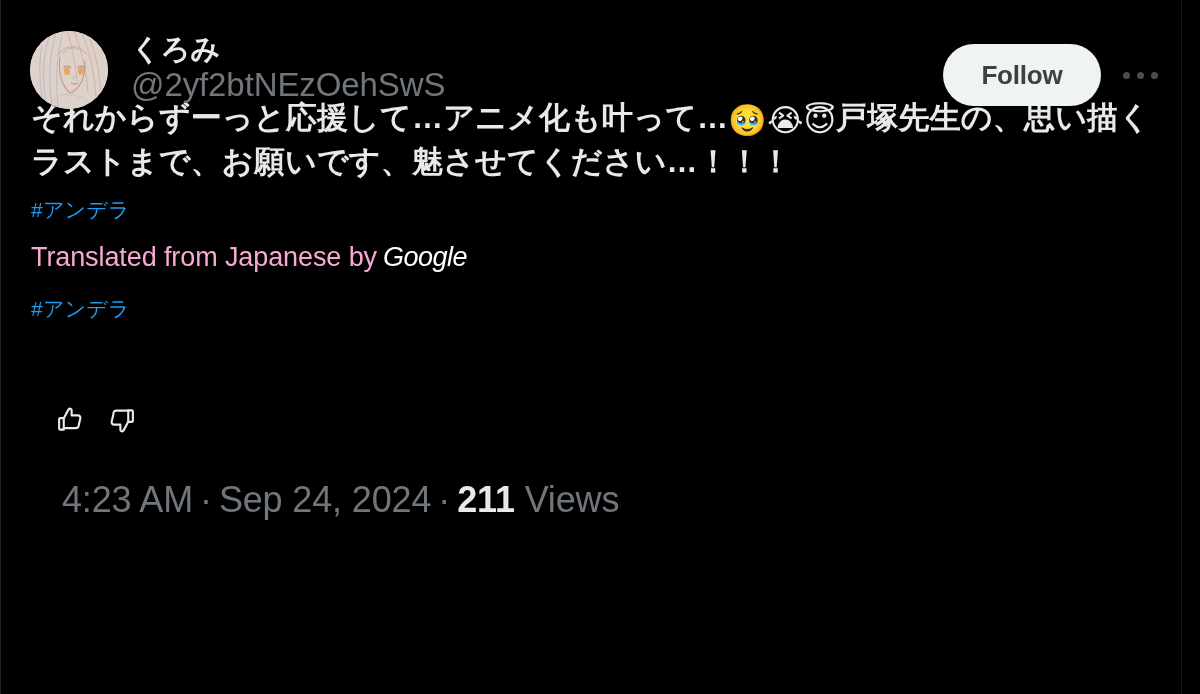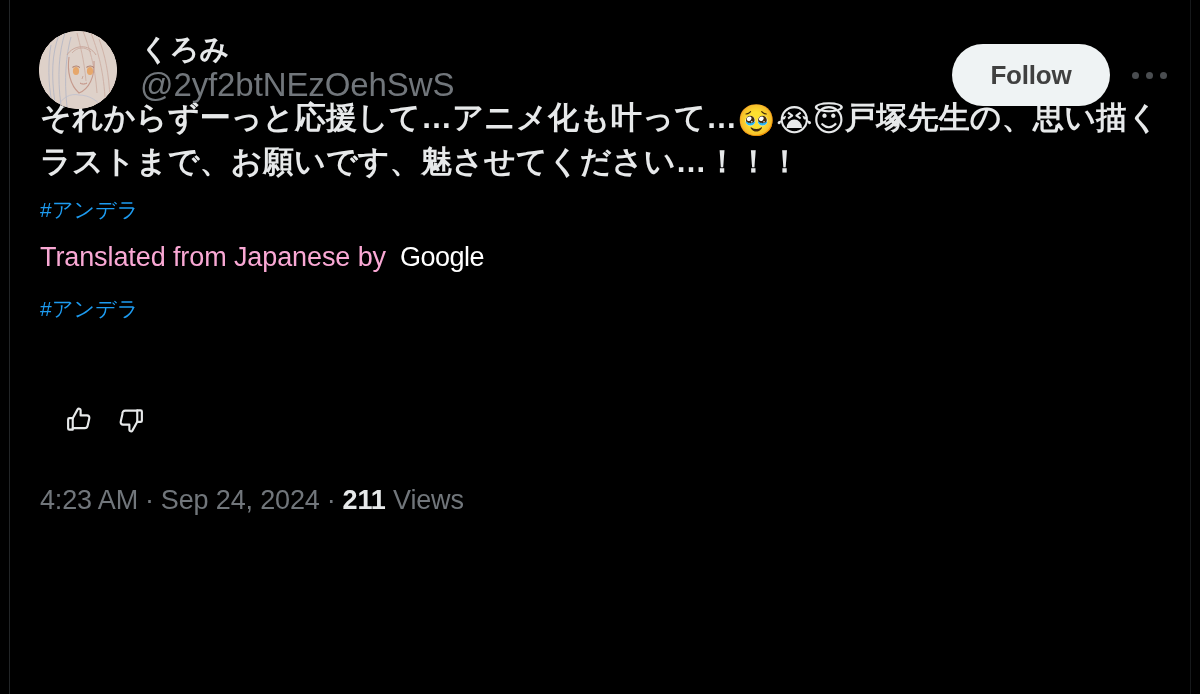--- a/index.html
+++ b/index.html
@@ -11,21 +11,21 @@
   body {
     width: 1200px;
     height: 694px;
     overflow: hidden;
     font-family: "Liberation Sans", "DejaVu Sans", sans-serif;
     -webkit-font-smoothing: antialiased;
   }
 
   .tweet-card {
     position: absolute;
-    left: 9px;
+    left: 0;
     top: 0px;
     width: 1182px;
     height: 694px;
     box-sizing: border-box;
     background: #000000;
     border-left: 1px solid #222527;
     border-right: 1px solid #16181a;
     padding: 0;
   }
 
@@ -167,21 +167,22 @@
     white-space: nowrap;
   }
   .translated-by .tb-label {
     color: #f9a8d4;
     cursor: pointer;
   }
   .translated-by .tb-brand {
     color: #ffffff;
     font-weight: 500;
     letter-spacing: -0.5px;
-    margin-left: 14px;
+    margin-left: 6px;
+    font-style: italic;
   }
 
   
   .feedback-row {
     display: flex;
     align-items: center;
     padding: 73px 0 0 0;
     height: 36px;
   }
   .feedback-text {
@@ -202,25 +203,26 @@
     align-items: center;
     justify-content: center;
     cursor: pointer;
   }
   .thumb-btn:first-of-type { margin-left: 22px; }
   .thumb-btn svg { display: block; }
 
   
   .meta-row {
     padding-top: 46px;
-    font-size: 27px;
+    font-size: 36px;
     line-height: 32px;
     color: #71767b;
     letter-spacing: -0.15px;
     white-space: nowrap;
+    margin-left: 31px;
   }
   .meta-sep { padding: 0 7px; }
   .meta-count {
     color: #e7e9ea;
     font-weight: 700;
   }
   .meta-views { color: #71767b; }
   .meta-time, .meta-date { cursor: pointer; }
 </style>
 </head>

